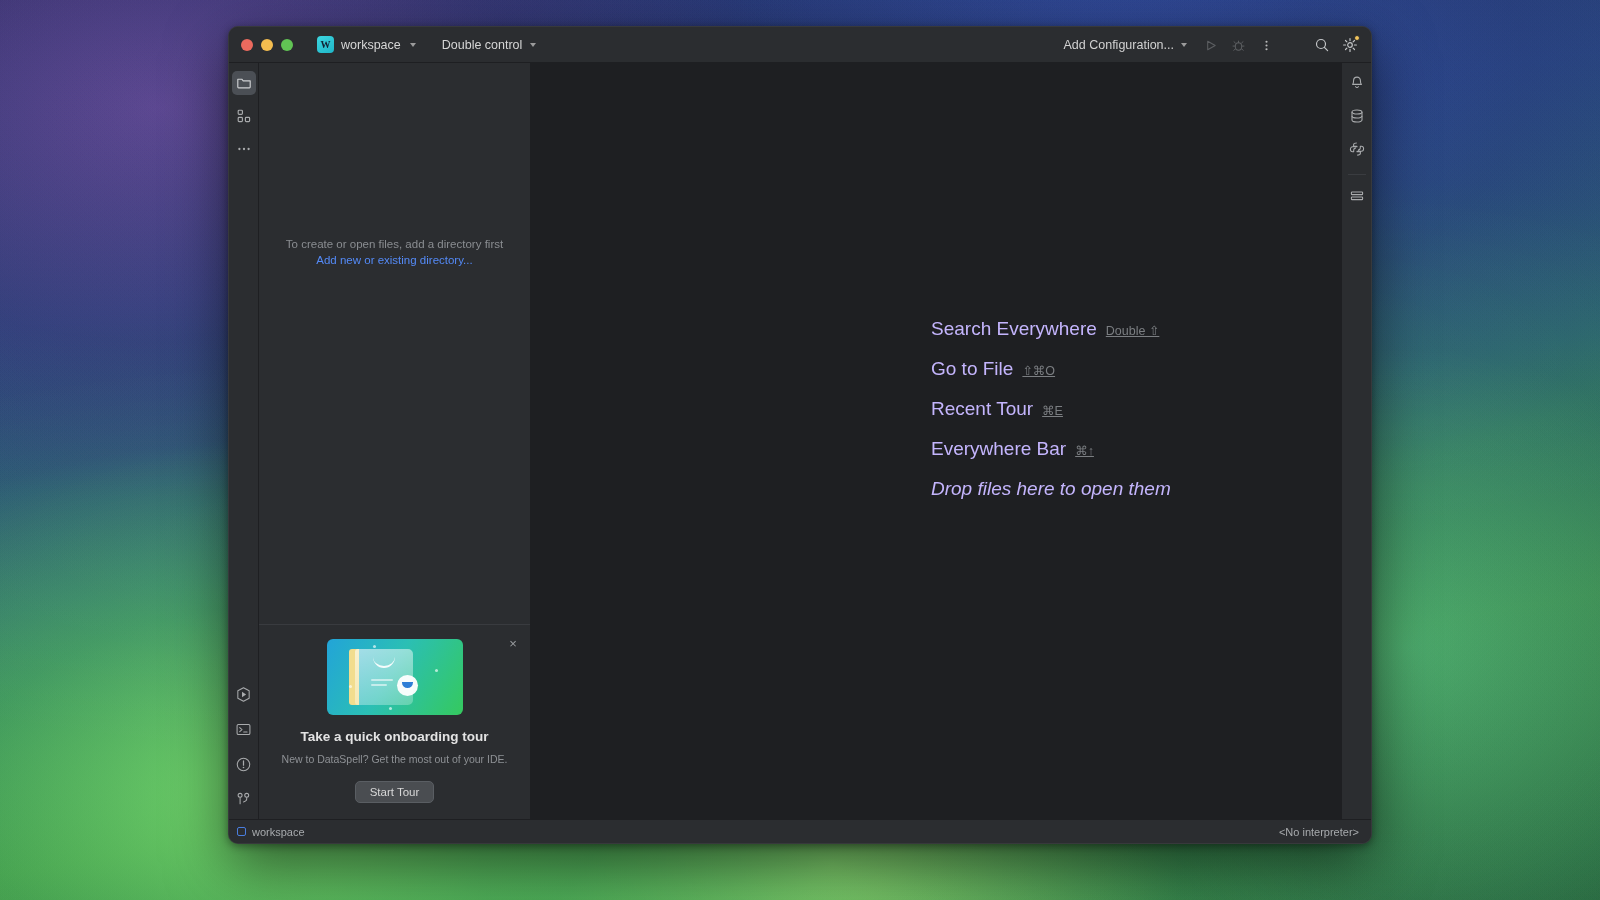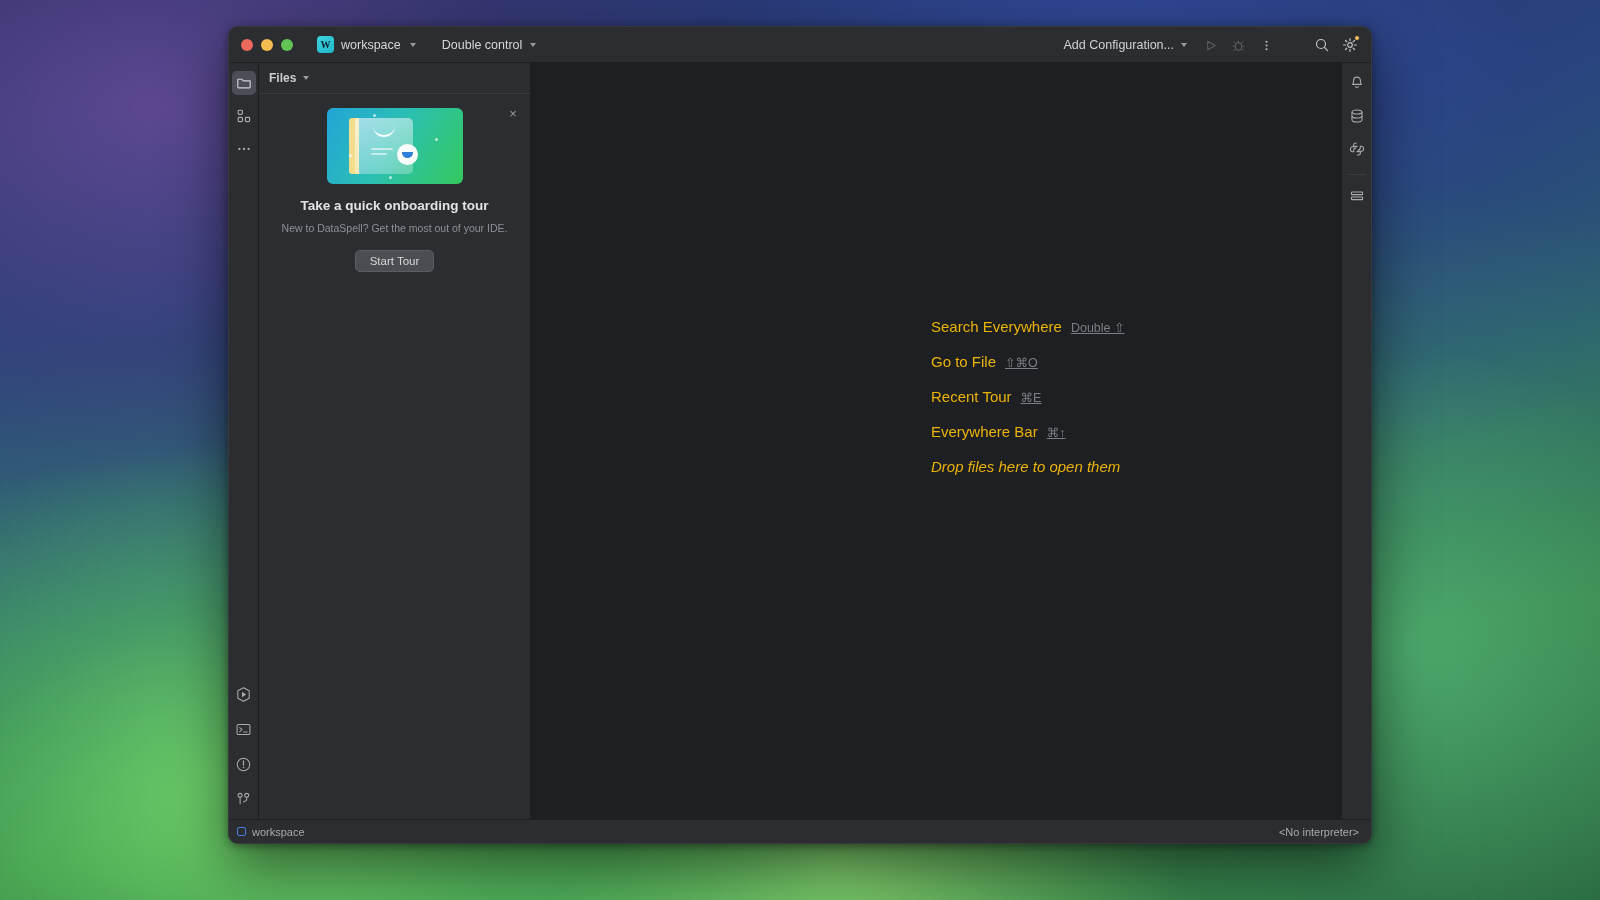--- a/index.html
+++ b/index.html
@@ -197,21 +197,21 @@
   }
 
   
   #editor {
     flex: 1 1 auto; background: #1e1f22;
     position: relative; min-width: 0;
   }
   #hints { position: absolute; left: 400px; top: 255px; }
   .hint-row { display: flex; align-items: baseline; gap: 9px; margin-bottom: 18px; }
   .hint-row:last-child { margin-bottom: 0; margin-top: 5px; font-style: italic; }
-  .hint-label { color: #eab308; font-size: 15px; white-space: nowrap; }
+  .hint-label { color: #c4b5fd; font-size: 19px; white-space: nowrap; }
   .hint-key { color: #7b7e82; font-size: 12.5px; white-space: nowrap; text-decoration: underline; }
 
   
   #right-strip {
     width: 30px; flex: 0 0 30px;
     background: #2b2d30;
     display: flex; flex-direction: column; align-items: center;
     padding-top: 8px;
     border-left: 1px solid #1e1f22;
   }
@@ -351,25 +351,25 @@
           <svg width="17" height="17" viewBox="0 0 18 18" fill="none">
             <circle cx="5.4" cy="4.6" r="2.1" stroke="#a9abad" stroke-width="1.1"></circle>
             <circle cx="12.4" cy="4.6" r="2.1" stroke="#a9abad" stroke-width="1.1"></circle>
             <path d="M5.4 6.8v6.6M12.4 6.8v1.8c0 2-1.6 2.6-3.4 3" stroke="#a9abad" stroke-width="1.1" stroke-linecap="round"></path>
           </svg>
         </div>
       </div>
     </div>
 
     <div id="files-panel">
-      <div id="files-header">
-        <span class="label">Files</span>
-        <span class="chev"></span>
-      </div>
-
+
+      <div id="files-empty">
+        <div class="empty-line">To create or open files, add a directory first</div>
+        <div class="empty-link">Add new or existing directory...</div>
+      </div>
 
       <div id="onboard">
         <div id="onboard-close">×</div>
 
         <div id="onboard-art">
           <div class="art-spine"></div>
           <div class="art-book"></div>
           <div class="art-smile"></div>
           <div class="art-lines">
             <i style="width:22px"></i>

